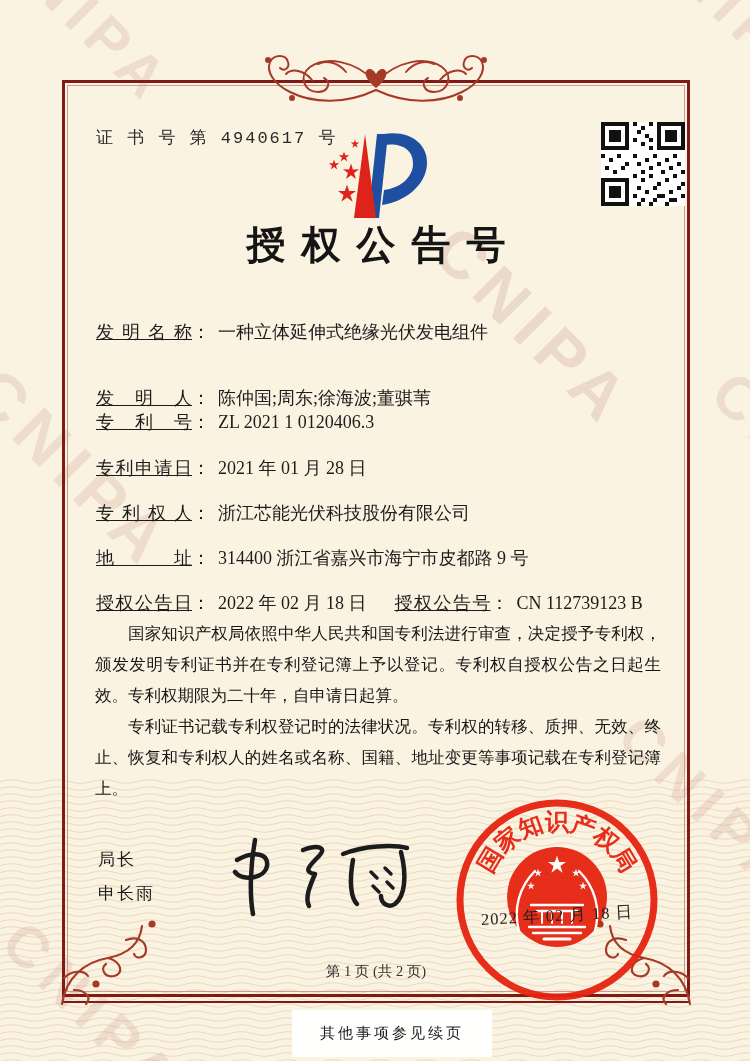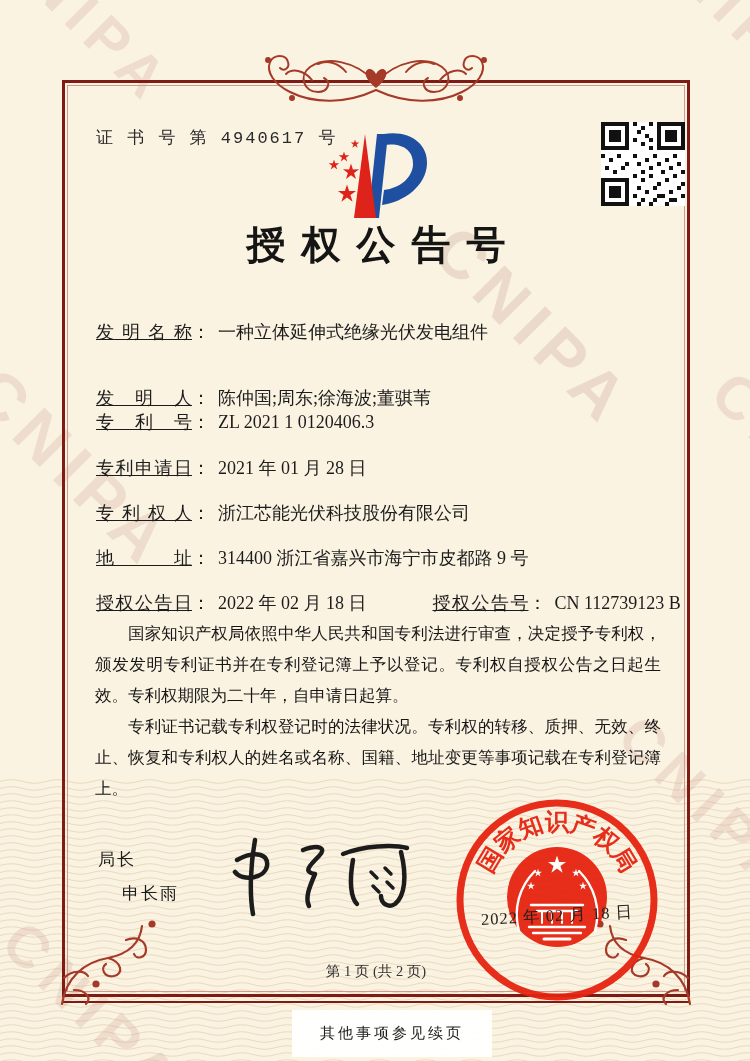--- a/index.html
+++ b/index.html
@@ -24,28 +24,28 @@
   .content { position:absolute; inset:0; z-index:4; }
 
   .cert-no { position:absolute; left:96px; top:126px; font-size:17px; color:#2a2a2a; letter-spacing:2px;font-family:Liberation Mono, monospace; }
 
   .title { position:absolute; left:62px; top:218px; width:628px; text-align:center;
            font-size:39px; font-weight:bold; color:#151515; letter-spacing:16px; text-indent:16px; }
 
   .row { position:absolute; left:96px; white-space:nowrap; font-size:18px; color:#1c1c1c; }
   .lbl { display:inline-block; width:96px; text-align:justify; text-align-last:justify;text-decoration:underline; }
   .colon { display:inline-block; margin-right:8px; }
-  .lbl2wrap { margin-left:66px; }
+  .lbl2wrap { margin-left:28px; }
 
   .body-text { position:absolute; left:95px; top:618px; width:566px; font-size:16.5px;
                line-height:1.88; color:#161616; text-align:justify; }
   .body-text p { text-indent:2em; }
 
   .sig-title { position:absolute; left:98px; top:848px; font-size:17px; color:#1c1c1c; letter-spacing:2px; }
-  .sig-name  { position:absolute; left:98px; top:882px; font-size:17px; color:#1c1c1c; letter-spacing:2px;margin-left:24px; }
+  .sig-name  { position:absolute; left:98px; top:882px; font-size:17px; color:#1c1c1c; letter-spacing:2px; }
 
   .seal-wrap { position:absolute; left:452px; top:795px; width:210px; height:210px; z-index:6; }
   .seal-date { position:absolute; left:452px; top:905px; width:210px; text-align:center;
                font-size:16.5px; color:#23201e; letter-spacing:1px; transform:rotate(-3deg); z-index:7; }
 
   .page-no { position:absolute; left:62px; top:962px; width:628px; text-align:center;
              font-size:14.5px; color:#333; z-index:5; }
 
   .cont-strip { position:absolute; left:375px; top:1010px; transform:translateX(-50%);
                 background:rgba(255,255,255,0.96); padding:14px 28px; font-size:15px;

